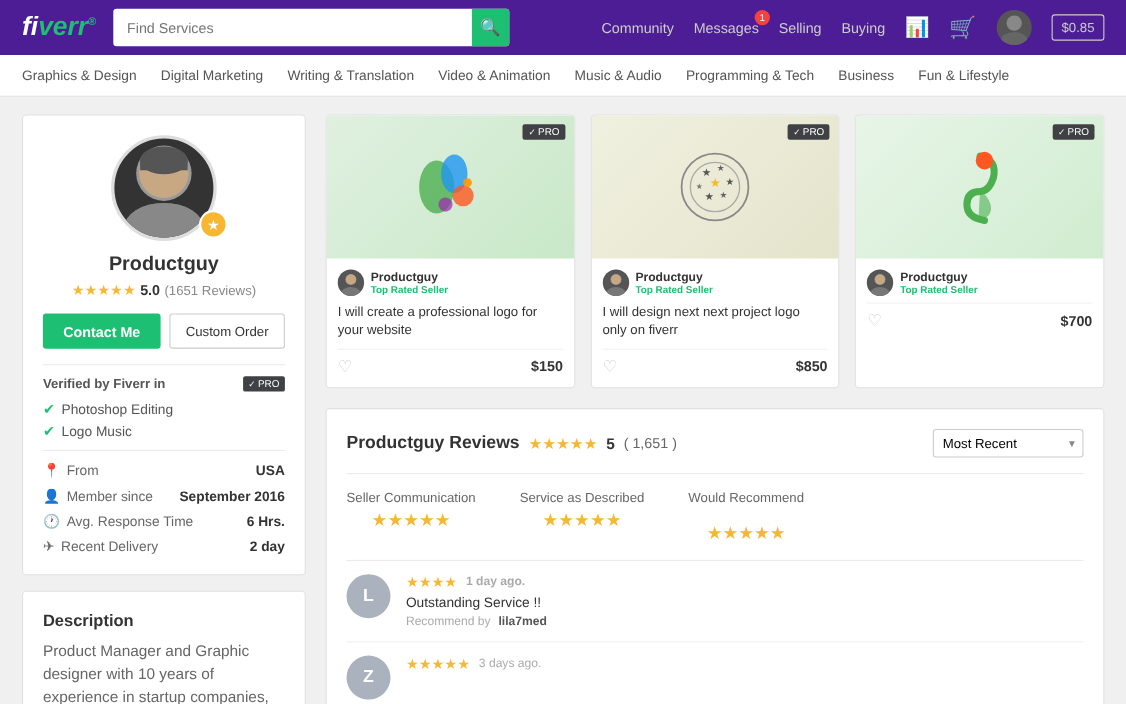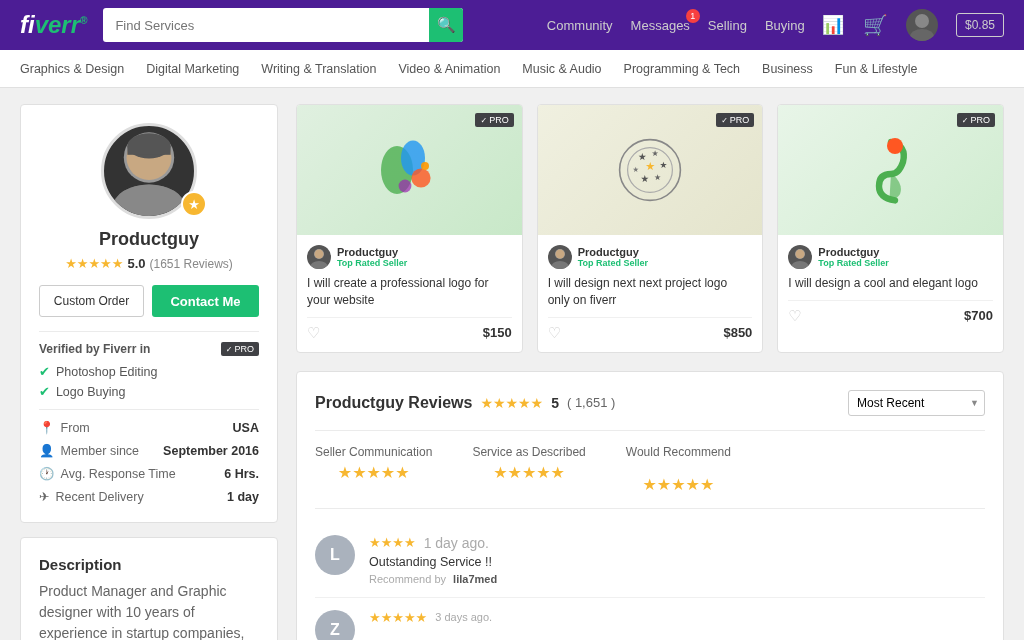--- a/index.html
+++ b/index.html
@@ -71,39 +71,39 @@
 
       <div style="text-align:center;font-size:18px;font-weight:bold;margin-bottom:6px;">Productguy</div>
 
       <div style="display:flex;align-items:center;justify-content:center;gap:4px;margin-bottom:14px;">
         <span style="color:#f7b731;font-size:13px;">★★★★★</span>
         <span style="font-weight:bold;font-size:13px;color:#333;">5.0</span>
         <span style="font-size:12px;color:#888;">(1651 Reviews)</span>
       </div>
 
       <div style="display:flex;gap:8px;margin-bottom:14px;">
+        <button style="background:#1dbf73;color:white;border:none;border-radius:3px;padding:8px 12px;font-size:13px;font-weight:bold;cursor:pointer;flex:1;">Contact Me</button>
         <button style="background:white;color:#333;border:1px solid #ccc;border-radius:3px;padding:8px 10px;font-size:12px;cursor:pointer;flex:1;">Custom Order</button>
-        <button style="background:#1dbf73;color:white;border:none;border-radius:3px;padding:8px 12px;font-size:13px;font-weight:bold;cursor:pointer;flex:1;">Contact Me</button>
       </div>
 
       <div style="border-top:1px solid #ebebeb;padding-top:10px;margin-bottom:10px;">
         <div style="display:flex;align-items:center;justify-content:space-between;margin-bottom:8px;">
           <span style="font-size:12px;font-weight:bold;color:#555;">Verified by Fiverr in</span>
           <div style="background:#404145;color:white;font-size:9px;border-radius:2px;padding:2px 5px;display:flex;align-items:center;gap:2px;">
             <span style="font-size:8px;">✓</span>
             <span>PRO</span>
           </div>
         </div>
         <div style="display:flex;align-items:center;gap:6px;font-size:12.5px;color:#555;margin-bottom:5px;">
           <span style="color:#1dbf73;font-size:13px;">✔</span>
           <span>Photoshop Editing</span>
         </div>
         <div style="display:flex;align-items:center;gap:6px;font-size:12.5px;color:#555;">
           <span style="color:#1dbf73;font-size:13px;">✔</span>
-          <span>Logo Buying</span>
+          <span>Logo Music</span>
         </div>
       </div>
 
       <div style="border-top:1px solid #ebebeb;padding-top:10px;">
         <div style="display:flex;align-items:center;justify-content:space-between;font-size:12.5px;margin-bottom:8px;">
           <div style="display:flex;align-items:center;gap:6px;color:#666;">
             <span>📍</span>
             <span>From</span>
           </div>
           <span style="font-weight:bold;color:#333;">USA</span>
@@ -120,21 +120,21 @@
             <span>🕐</span>
             <span>Avg. Response Time</span>
           </div>
           <span style="font-weight:bold;color:#333;">6 Hrs.</span>
         </div>
         <div style="display:flex;align-items:center;justify-content:space-between;font-size:12.5px;">
           <div style="display:flex;align-items:center;gap:6px;color:#666;">
             <span>✈</span>
             <span>Recent Delivery</span>
           </div>
-          <span style="font-weight:bold;color:#333;">1 day</span>
+          <span style="font-weight:bold;color:#333;">2 day</span>
         </div>
       </div>
     </div>
 
     <div style="background:white;border-radius:4px;border:1px solid #e0e0e0;padding:18px;margin-top:14px;">
       <div style="font-size:15px;font-weight:bold;margin-bottom:8px;">Description</div>
       <div style="font-size:14px;color:#666;line-height:1.5;">Product Manager and Graphic designer with 10 years of experience in startup companies,</div>
     </div>
   </div>
 
@@ -240,21 +240,20 @@
                 <circle cx="12" cy="9" r="5" fill="#999"></circle>
                 <ellipse cx="12" cy="22" rx="9" ry="6" fill="#777"></ellipse>
                 <circle cx="12" cy="9" r="4.5" fill="#c8a882"></circle>
               </svg>
             </div>
             <div>
               <div style="font-size:11px;font-weight:bold;">Productguy</div>
               <div style="color:#1dbf73;font-size:9px;font-weight:bold;">Top Rated Seller</div>
             </div>
           </div>
-          <div style="font-size:12px;color:#333;margin-bottom:8px;line-height:1.4;">I will design a cool and elegant logo</div>
           <div style="display:flex;align-items:center;justify-content:space-between;padding-top:6px;border-top:1px solid #f0f0f0;">
             <span style="color:#ccc;font-size:15px;cursor:pointer;">♡</span>
             <span style="font-size:13px;font-weight:bold;color:#333;">$700</span>
           </div>
         </div>
       </div>
     </div>
 
     <div style="background:white;border-radius:4px;border:1px solid #e0e0e0;padding:18px;">
 
@@ -269,21 +268,21 @@
           <select style="border:1px solid #ccc;border-radius:3px;padding:5px 22px 5px 8px;font-size:12px;appearance:none;cursor:pointer;background:white;">
             <option>Most Recent</option>
             <option>Most Helpful</option>
             <option>Rating: High to Low</option>
             <option>Rating: Low to High</option>
           </select>
           <span style="position:absolute;right:6px;top:50%;transform:translateY(-50%);font-size:9px;color:#888;pointer-events:none;">▼</span>
         </div>
       </div>
 
-      <div style="display:flex;gap:40px;margin-bottom:14px;padding-bottom:14px;border-bottom:1px solid #ebebeb;">
+      <div style="display:flex;gap:40px;padding-bottom:14px;border-bottom:1px solid #ebebeb;">
         <div style="display:flex;flex-direction:column;align-items:center;gap:4px;">
           <span style="font-size:12px;color:#666;">Seller Communication</span>
           <span style="color:#f7b731;font-size:16px;">★★★★★</span>
         </div>
         <div style="display:flex;flex-direction:column;align-items:center;gap:4px;">
           <span style="font-size:12px;color:#666;">Service as Described</span>
           <span style="color:#f7b731;font-size:16px;">★★★★★</span>
         </div>
         <div style="display:flex;flex-direction:column;align-items:center;gap:16px;">
           <span style="font-size:12px;color:#666;">Would Recommend</span>
@@ -291,21 +290,21 @@
         </div>
       </div>
 
       <div style="display:flex;gap:14px;padding:12px 0;border-bottom:1px solid #f0f0f0;">
         <div style="width:40px;height:40px;border-radius:50%;background:#aab2bd;display:flex;align-items:center;justify-content:center;color:white;font-size:16px;font-weight:bold;flex-shrink:0;">
           <span>L</span>
         </div>
         <div style="flex:1;">
           <div style="display:flex;align-items:center;gap:8px;margin-bottom:4px;">
             <span style="color:#f7b731;font-size:13px;">★★★★</span>
-            <span style="font-size:14px;color:#aaa;">1 day ago.</span>
+            <span style="font-size:11px;color:#aaa;font-weight:bold;">1 day ago.</span>
           </div>
           <div style="font-size:12.5px;color:#333;margin-bottom:4px;">Outstanding Service !!</div>
           <div style="font-size:11px;color:#aaa;">
             <span>Recommend by</span>
             <span style="font-weight:bold;color:#555;margin-left:4px;">lila7med</span>
           </div>
         </div>
       </div>
 
       <div style="display:flex;gap:14px;padding:12px 0;">

